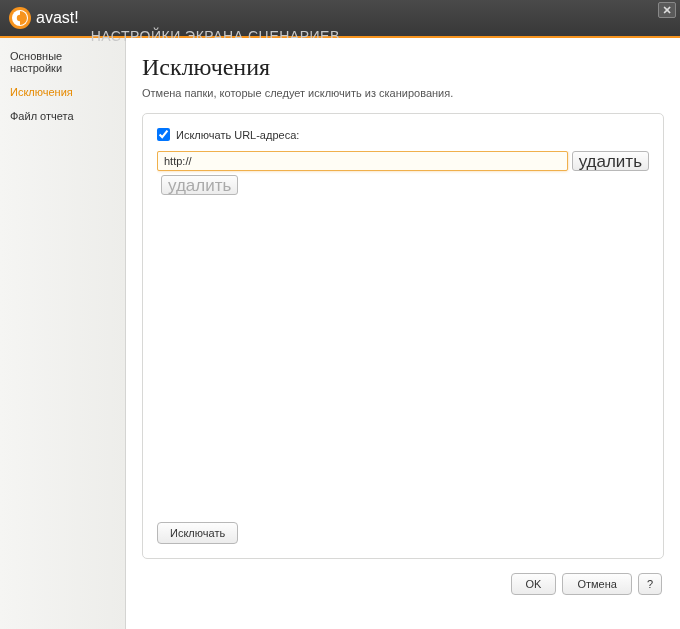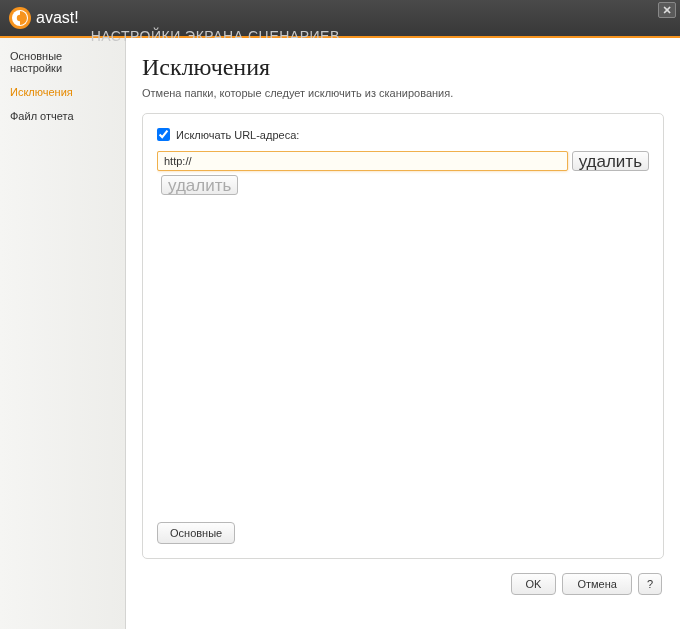--- a/index.html
+++ b/index.html
@@ -78,21 +78,21 @@
       <div class="url-list">
         <div class="url-row">
           <input type="text" class="url-input active" value="http://" style="">
           <button class="del-btn">удалить</button>
         </div>
         <div class="url-row">
           <button class="del-btn" disabled="">удалить</button>
         </div>
       </div>
 
-      <button class="add-btn">Основные</button>
+      <button class="add-btn">Исключать</button>
     </div>
 
     <div class="footer">
       <button>OK</button>
       <button>Отмена</button>
       <button class="help">?</button>
     </div>
   </div>
 </div>
 

